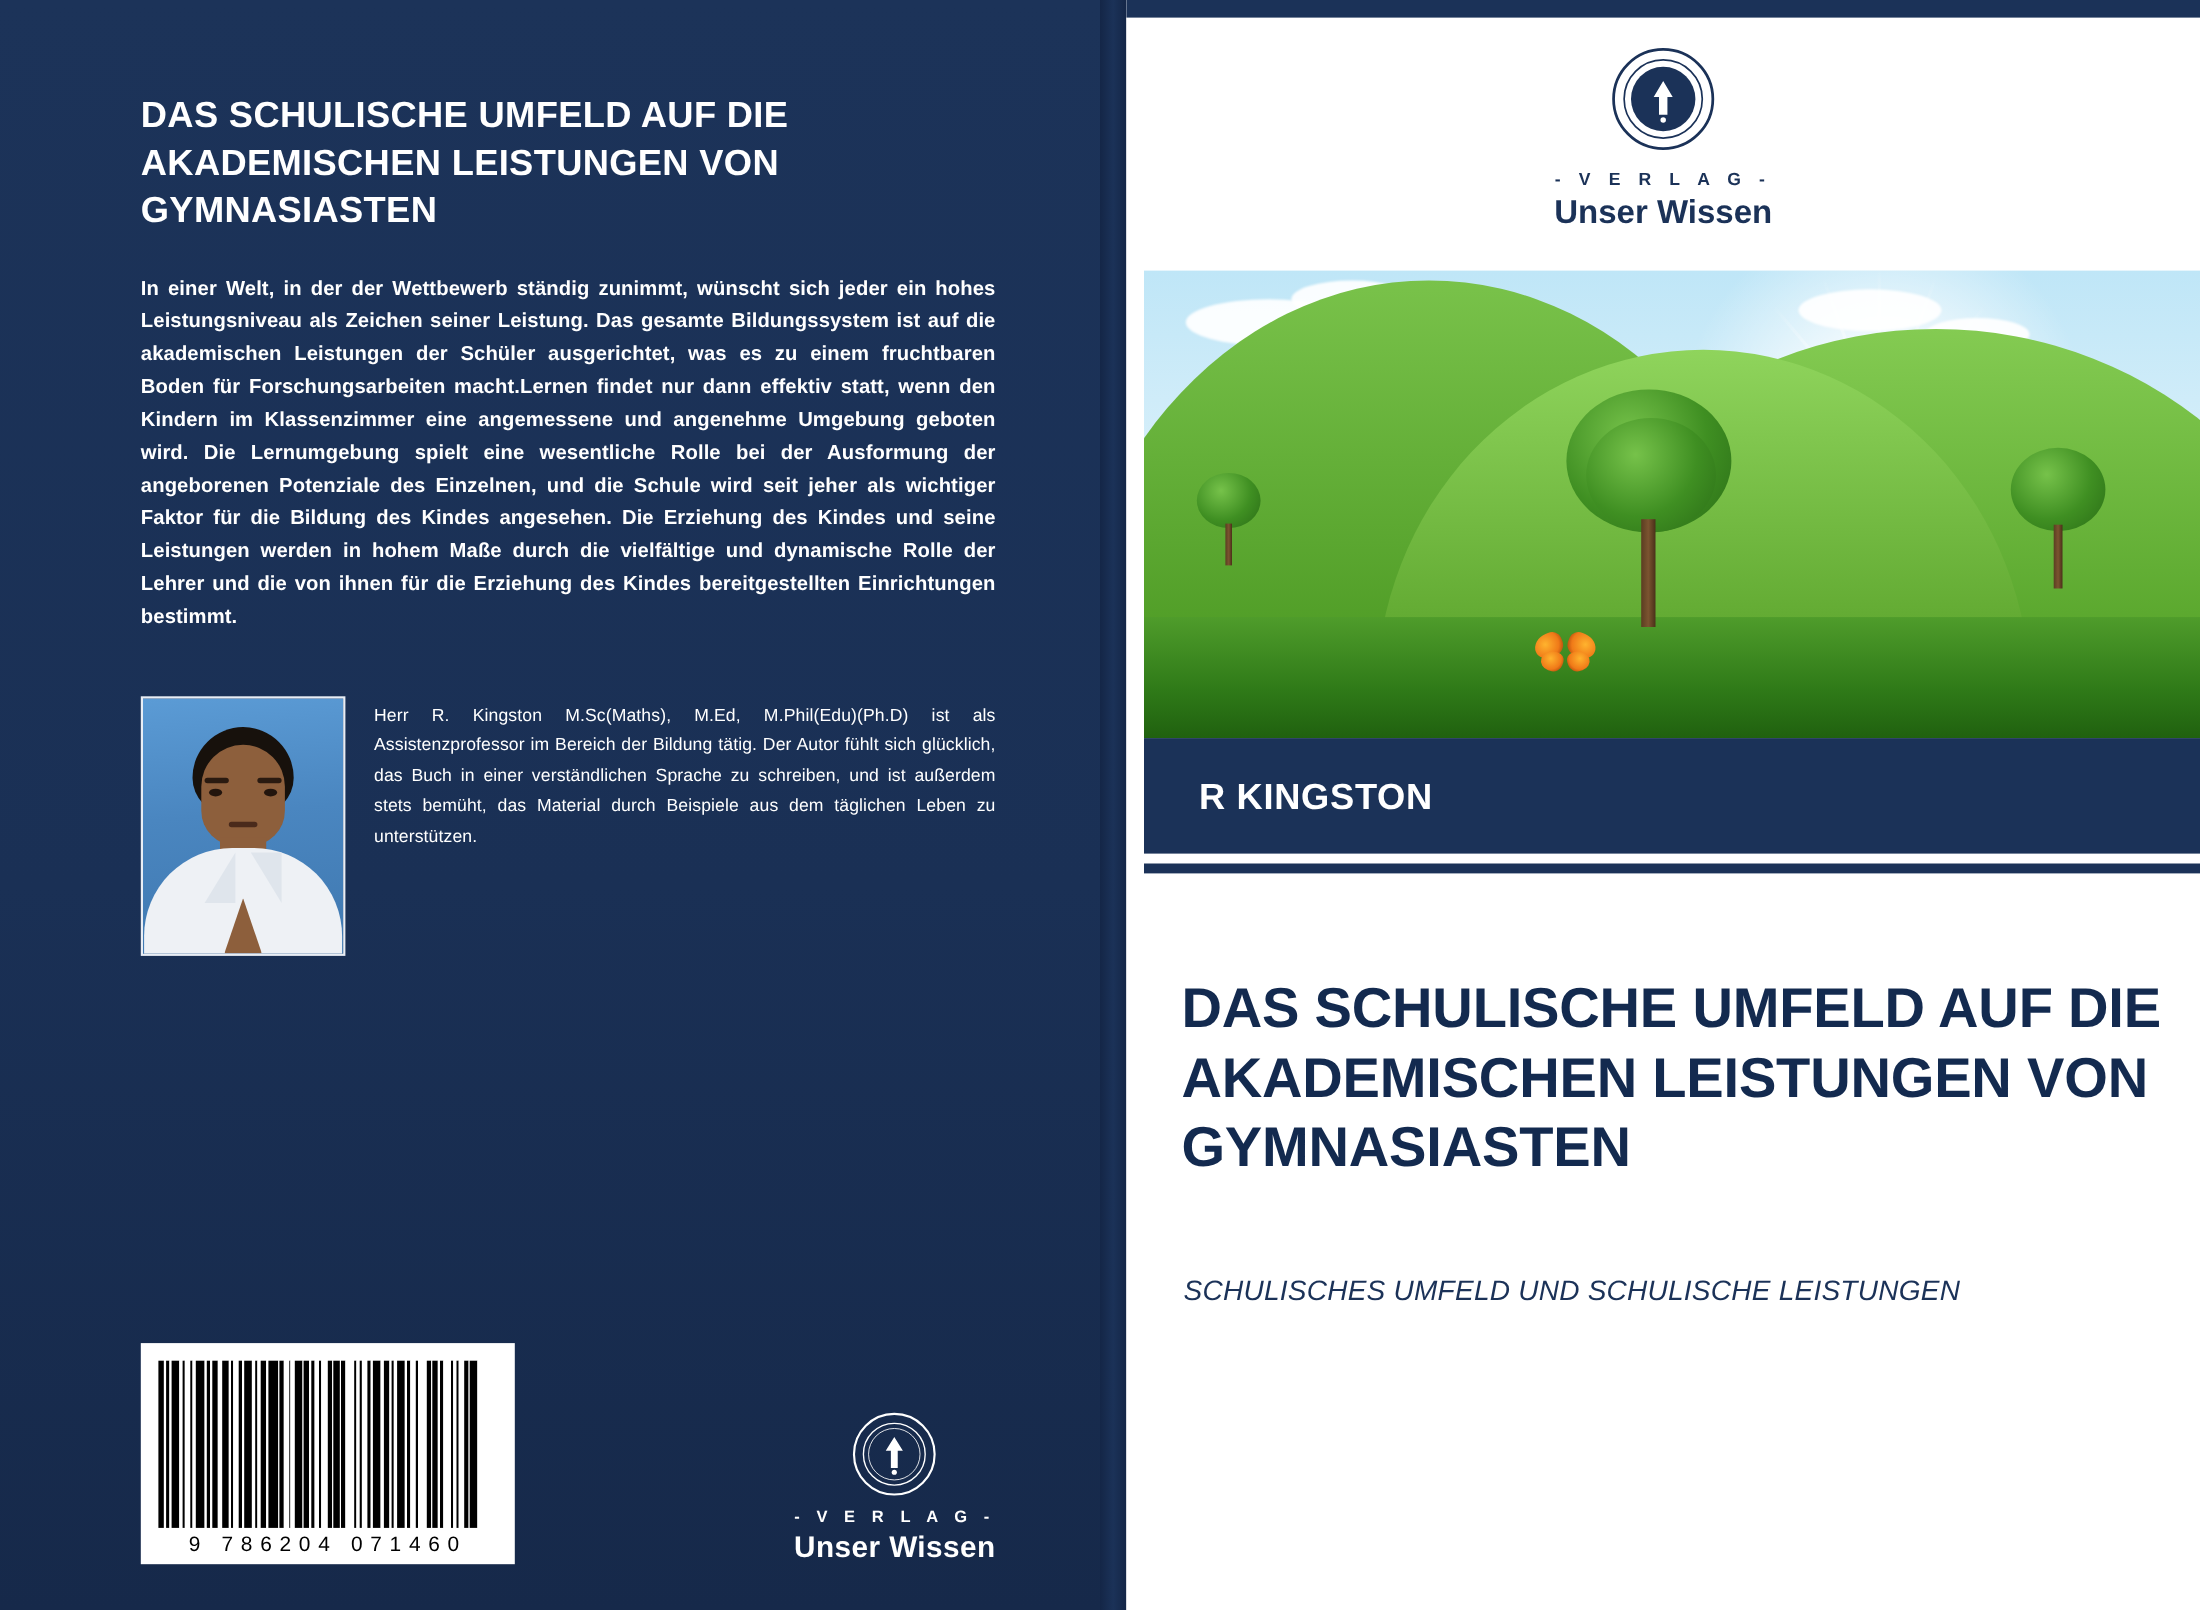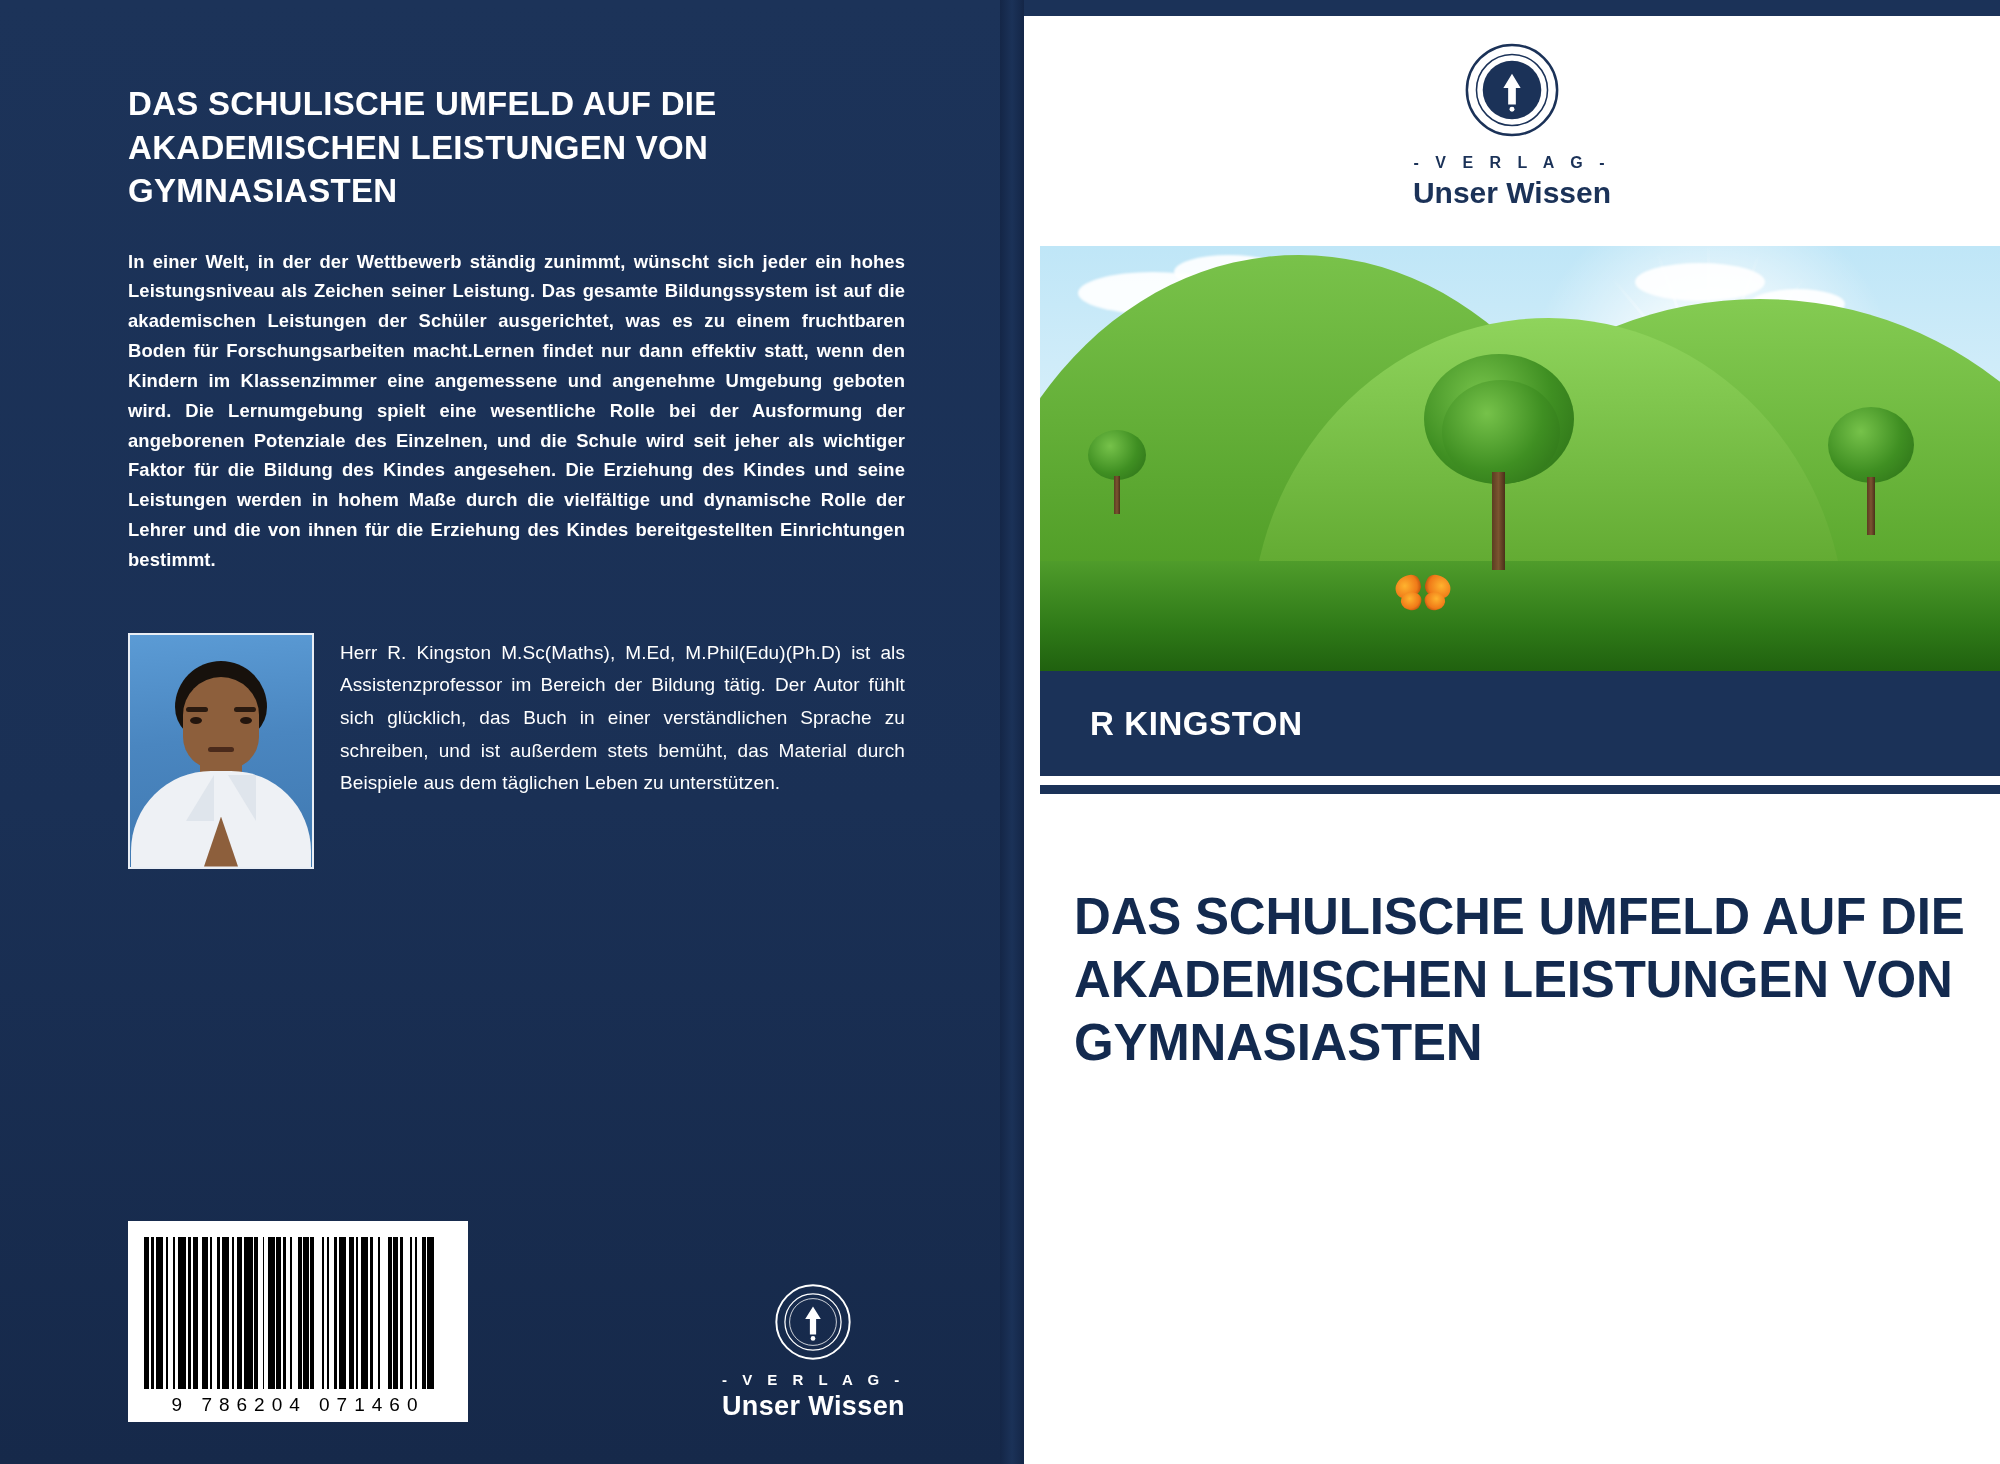--- a/index.html
+++ b/index.html
@@ -161,21 +161,21 @@
     bottom: 0;
     transform: translateX(-50%);
     width: 34px;
     height: 50px;
     background: #8d5f3c;
     clip-path: polygon(50% 0, 100% 100%, 0 100%);
   }
 
   .author-bio {
     color: #ffffff;
-    font-size: 19px;
+    font-size: 16px;
     line-height: 1.72;
     text-align: justify;
     letter-spacing: 0.1px;
     padding-top: 4px;
   }
 
   .back-bottom {
     position: absolute;
     left: 128px;
     right: 95px;
@@ -662,15 +662,16 @@
     </div>
 
     <div class="front-author-band">
       <div class="name">R KINGSTON</div>
     </div>
 
     <div class="front-divider"></div>
 
     <h1 class="front-title">DAS SCHULISCHE UMFELD AUF DIE AKADEMISCHEN LEISTUNGEN VON GYMNASIASTEN</h1>
 
+    <div class="front-subtitle">SCHULISCHES UMFELD UND SCHULISCHE LEISTUNGEN</div>
 
   </section>
 </div>
 
 </body></html>

